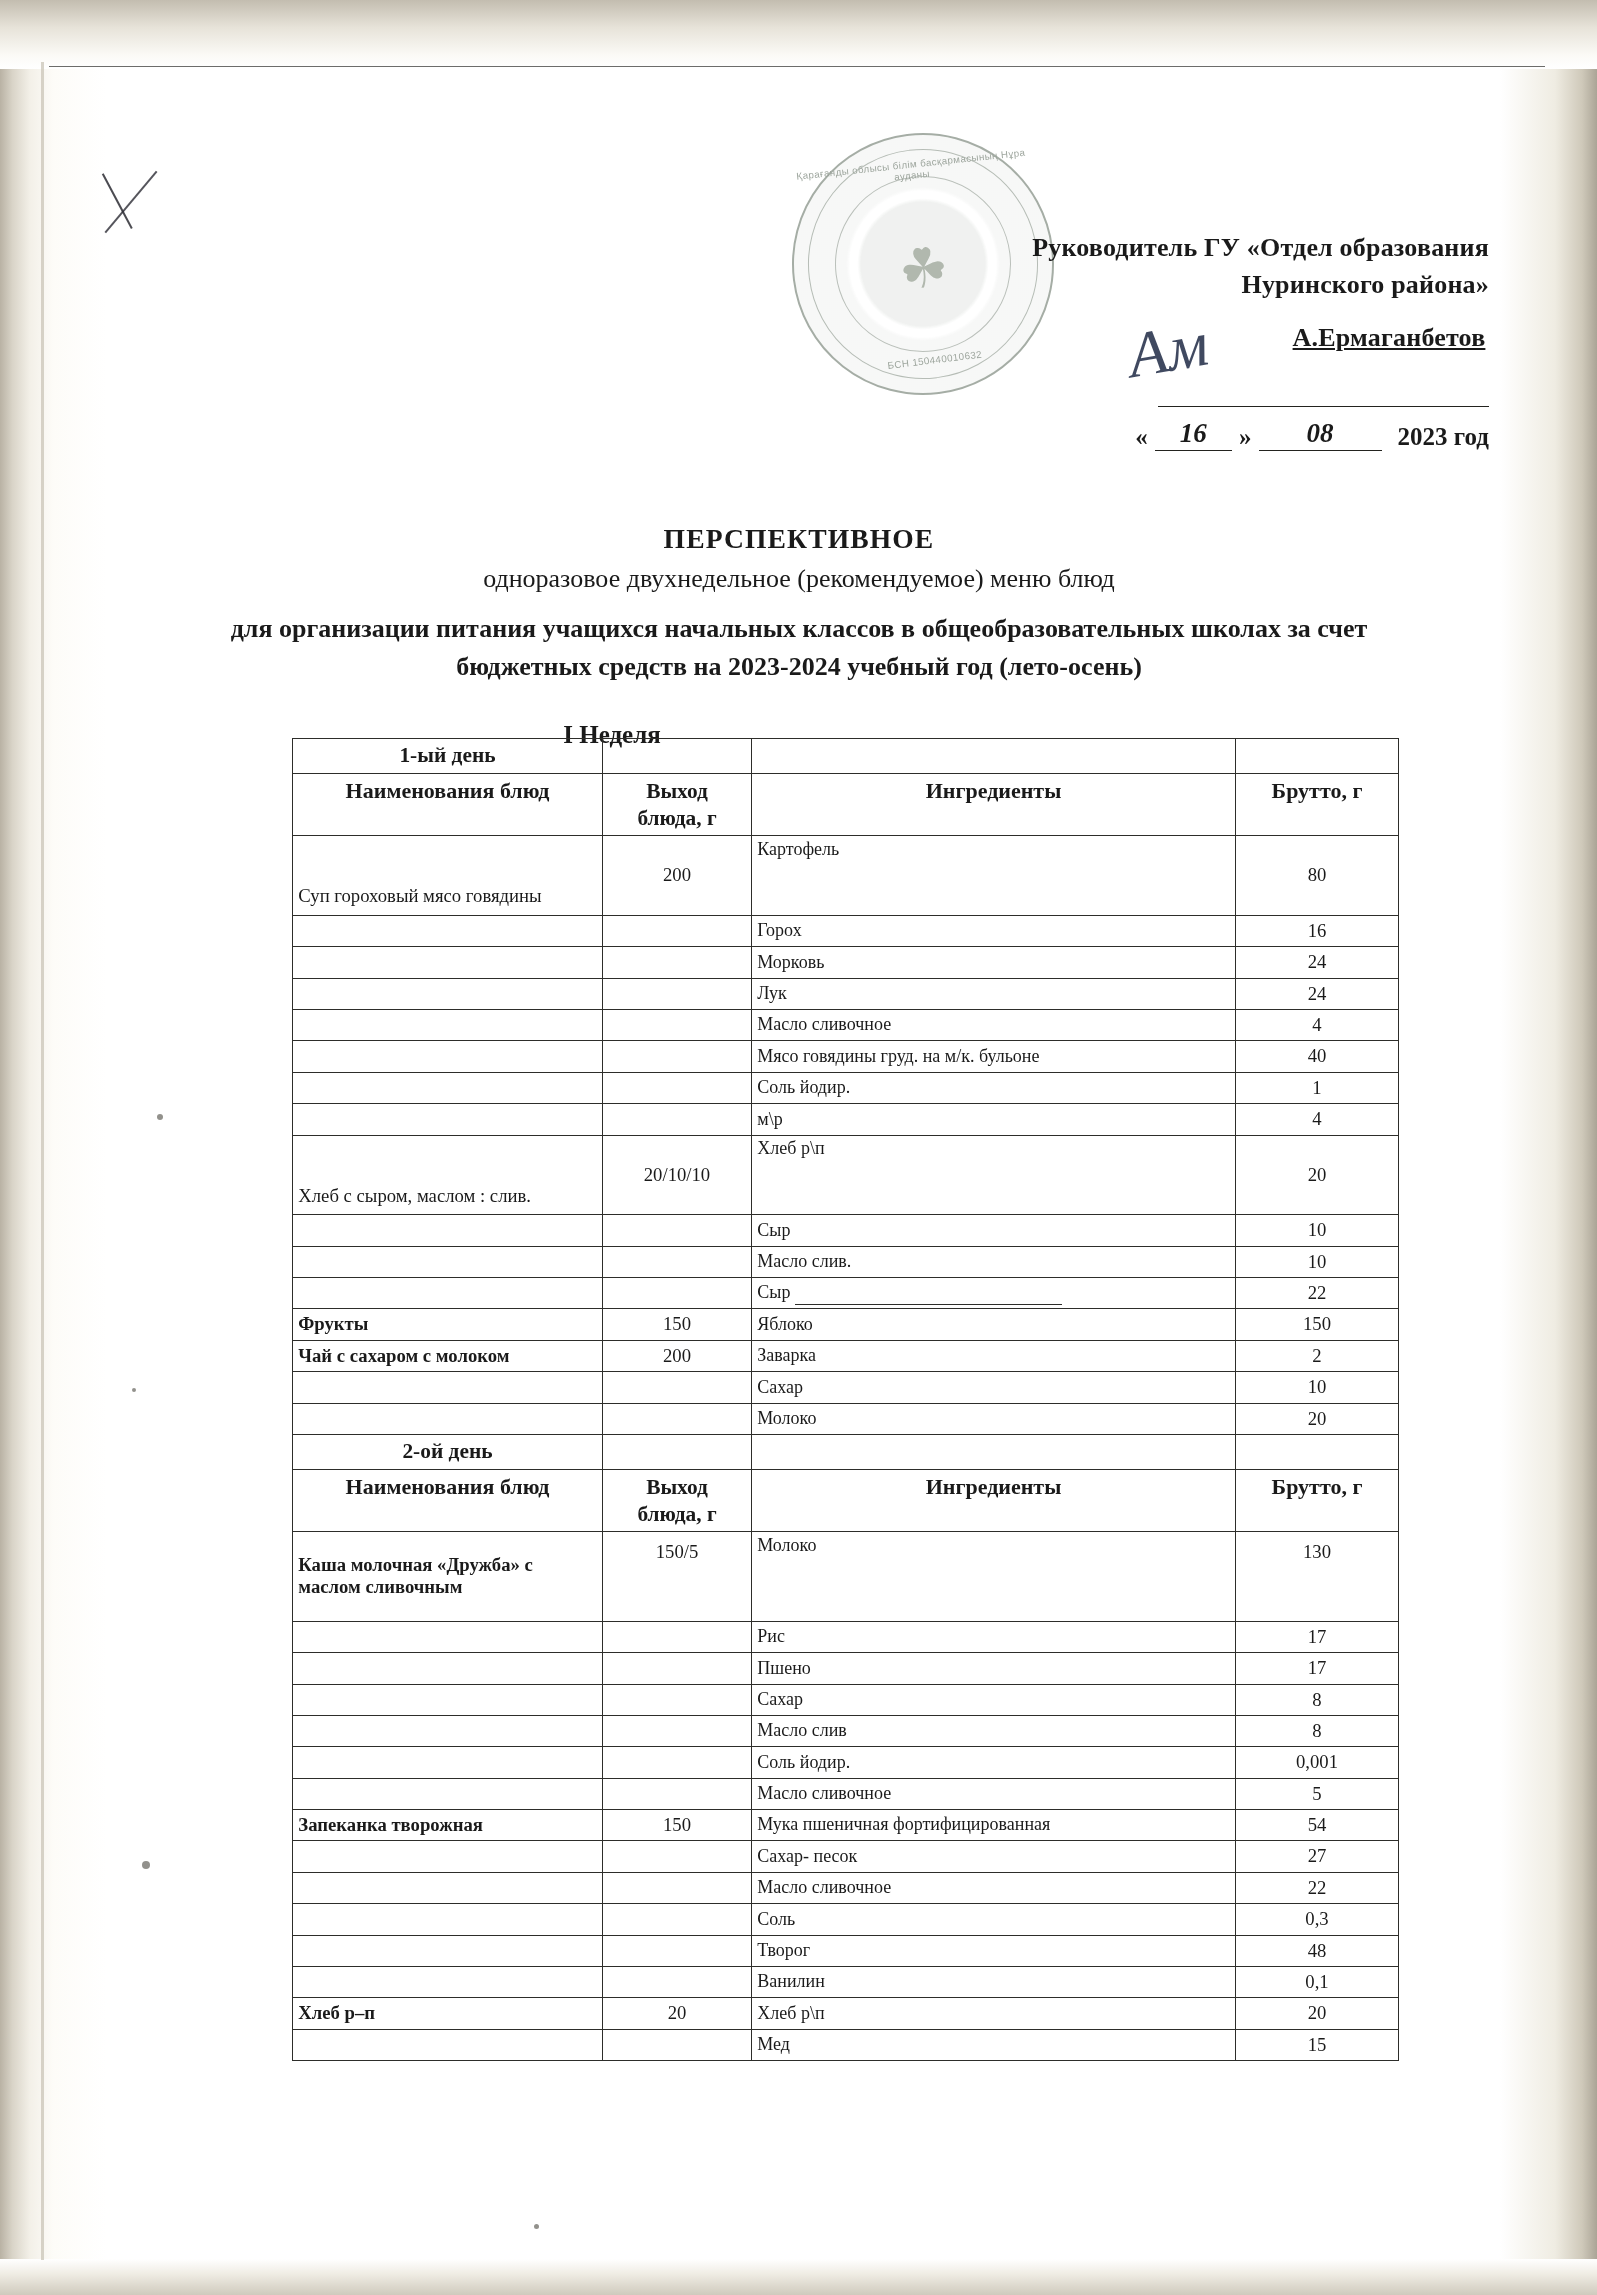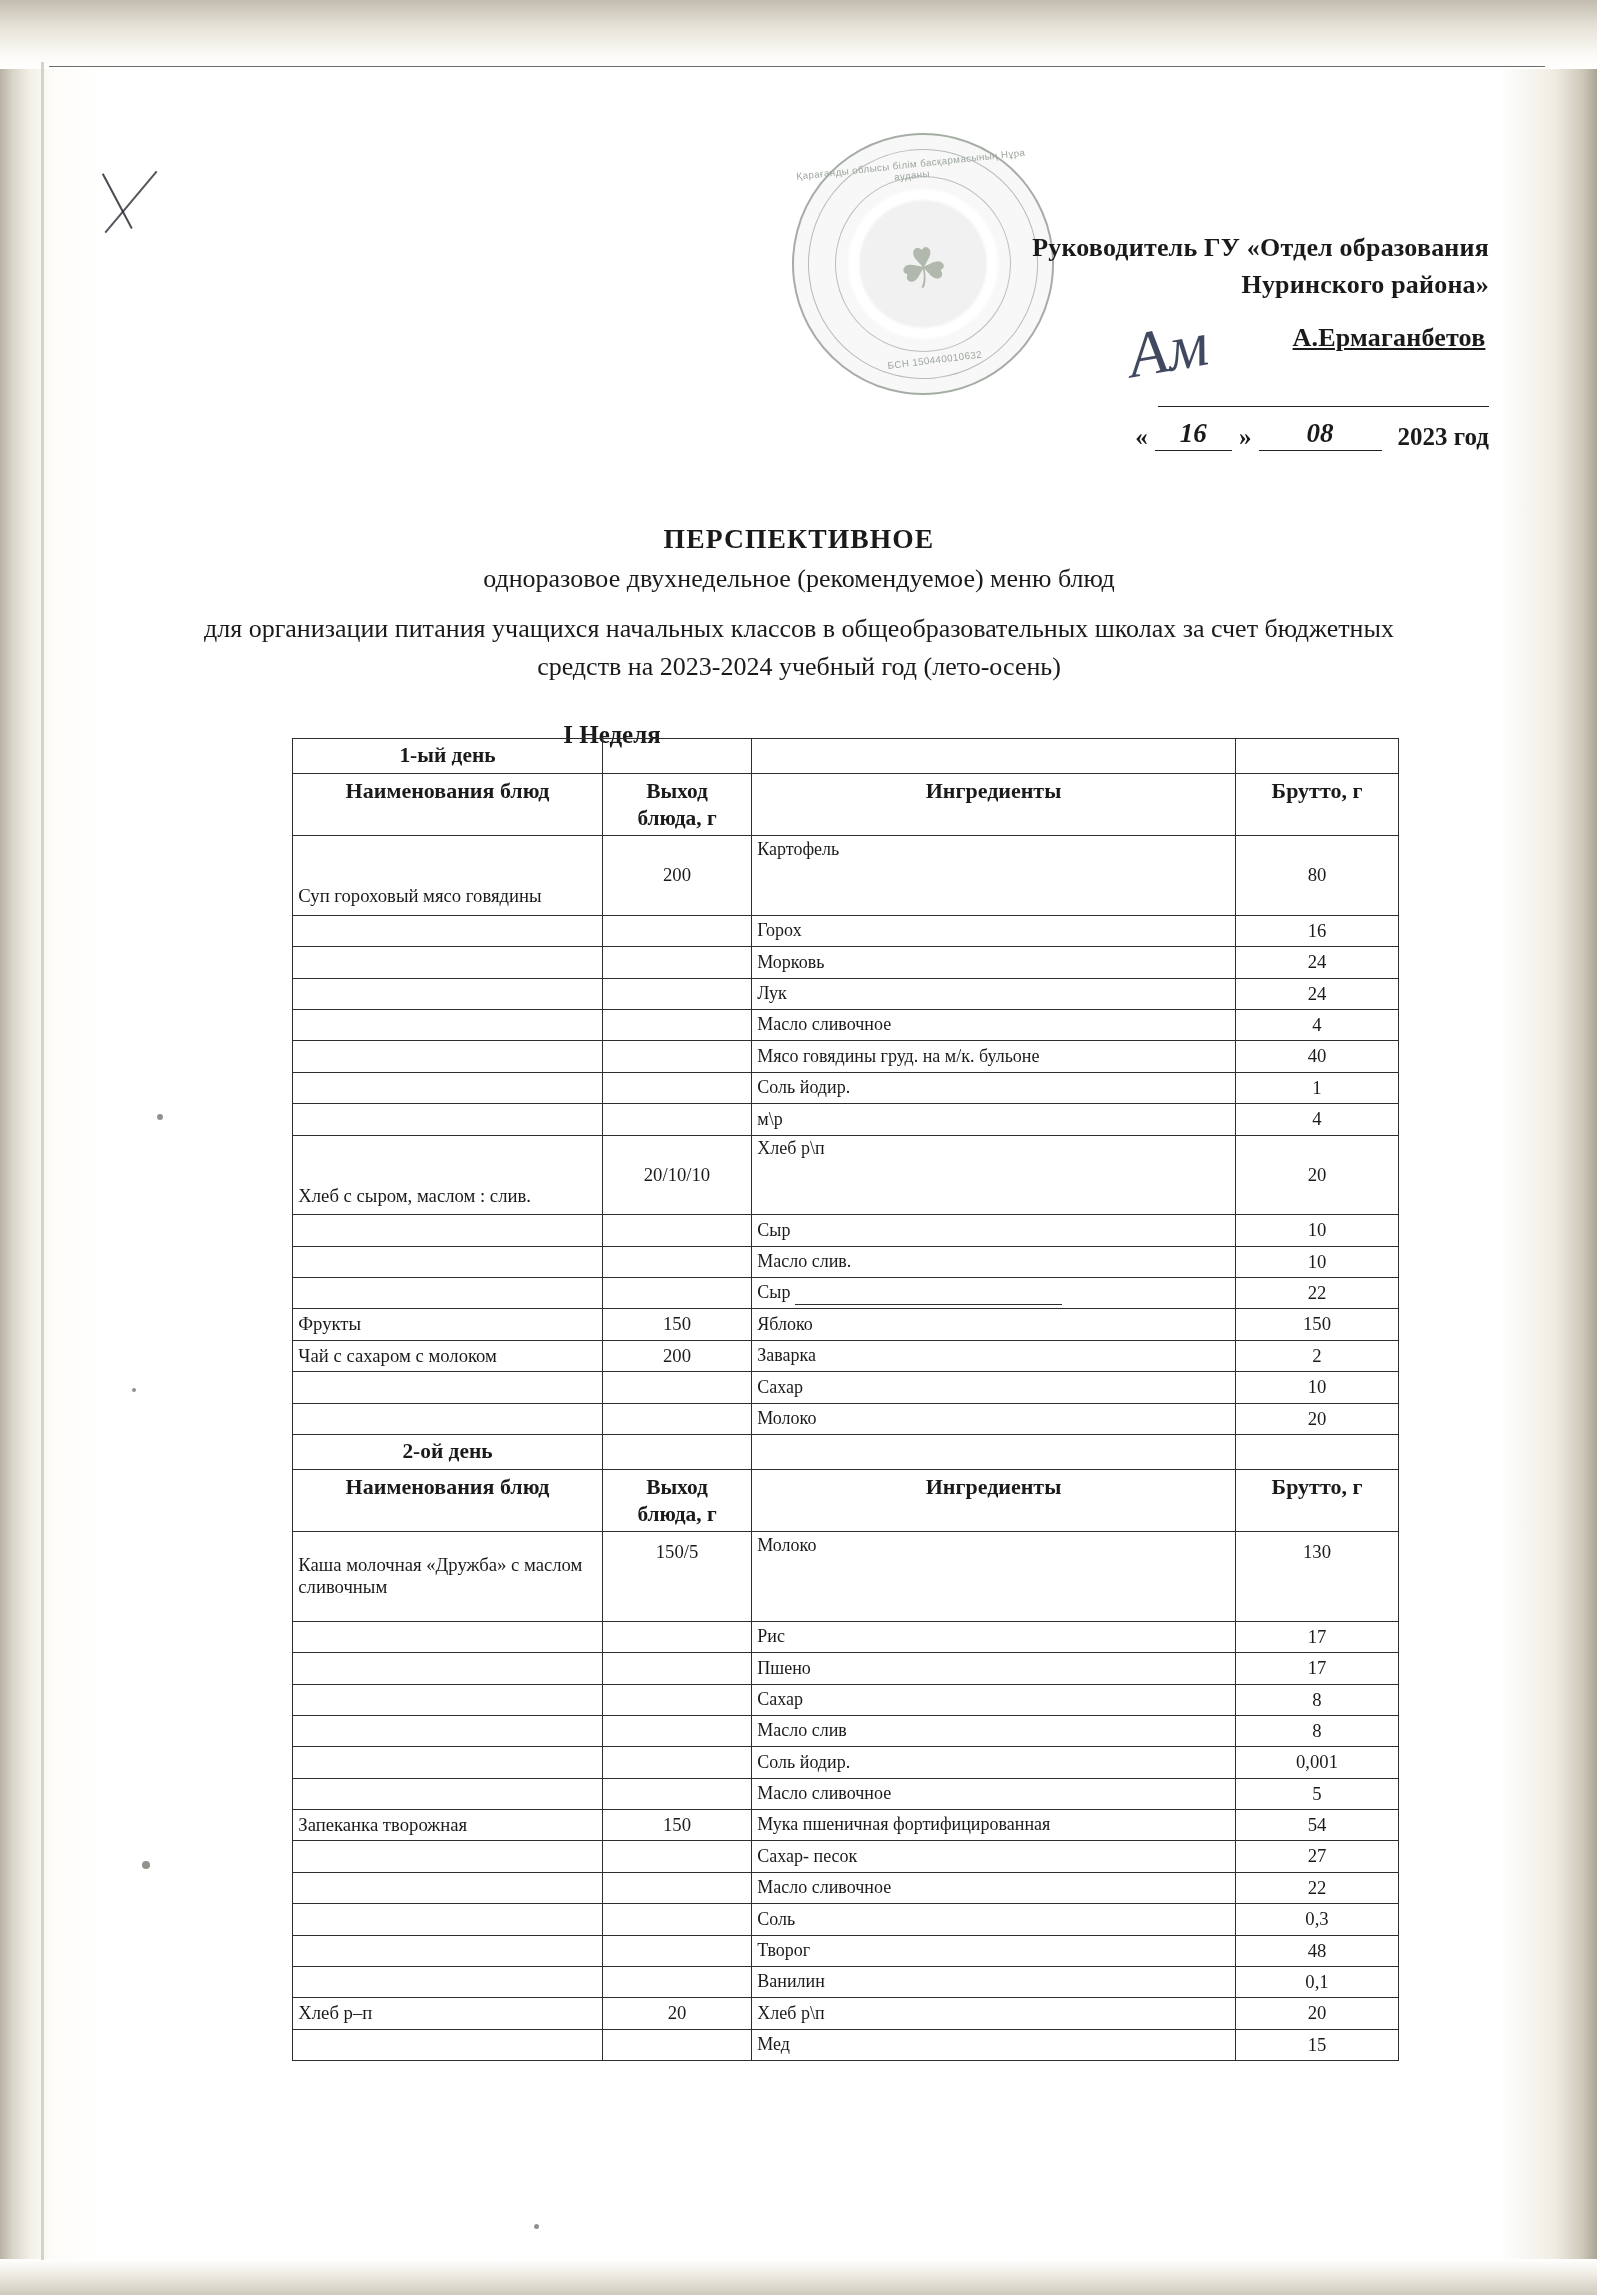--- a/index.html
+++ b/index.html
@@ -204,21 +204,21 @@
     left: 0; right: 0;
     top: 564px;
     text-align: center;
     font-size: 26px;
   }
   .doc-sub2 {
     position: absolute;
     left: 0; right: 0;
     top: 610px;
     text-align: center;
-    font-weight: normal;
+    font-weight: bold;
     font-size: 26px;
     line-height: 1.45;
     padding: 0 196px;
     box-sizing: border-box;
   }
   .week-label {
     position: absolute;
     left: 0; right: 0;
     top: 721px;
     text-align: center;
@@ -264,21 +264,21 @@
     padding: 3.6px 5.3px;
   }
   .day-title td.sub { font-size: 21.4px; line-height: 1.25; }
   .tall td { height: 69px; }
   .tall2 td { height: 77px; }
   .dish {
     font-size: 18.7px;
     vertical-align: middle;
   }
   .dish.bottom { vertical-align: bottom; padding-bottom: 7.1px; margin-left: 24px; }
-  .dish.mid { vertical-align: middle; }
+  .dish.mid { vertical-align: middle; font-weight: bold; }
   .ing { font-size: 18px; vertical-align: top; }
   .ing.mid { vertical-align: middle; }
   .strike-ul {
     display: inline-block;
     min-width: 267px;
     border-bottom: 1.2px solid #2d2d2a;
   }
 </style>
 </head>
 <body>

